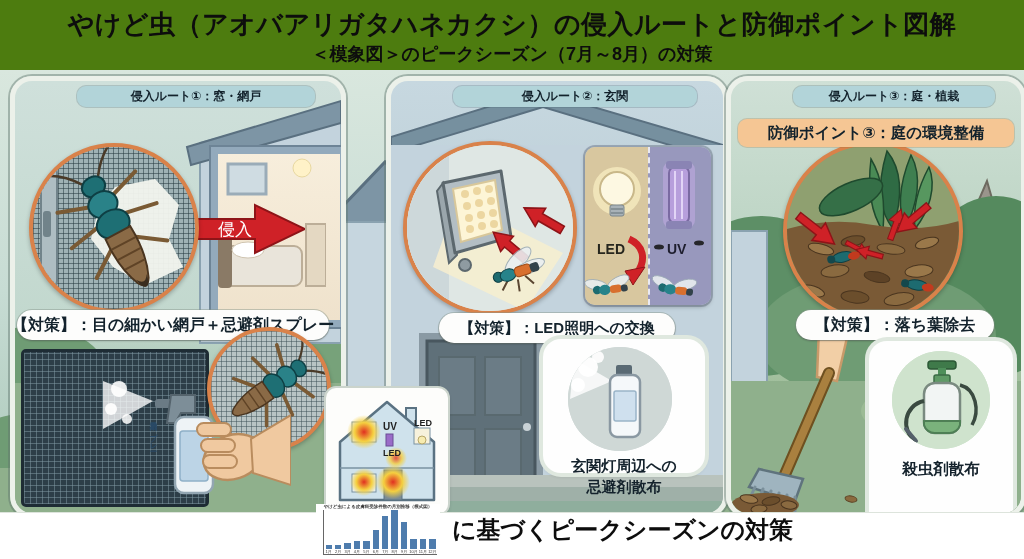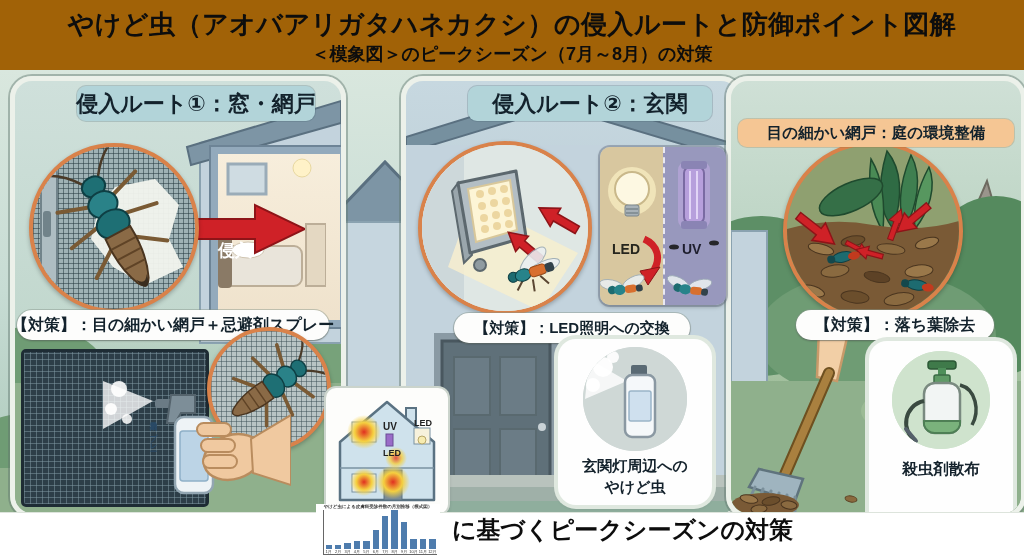--- a/index.html
+++ b/index.html
@@ -1,73 +1,73 @@
 <!DOCTYPE html>
 <html><head>
 <meta charset="utf-8">
 <style>
   html,body{margin:0;padding:0;background:#ffffff;}
-  #root{position:relative;width:1024px;height:559px;background:#a16207;overflow:hidden;
+  #root{position:relative;width:1024px;height:559px;background:#4d7c0f;overflow:hidden;
         font-family:"Liberation Sans","DejaVu Sans",sans-serif;color:#111;}
   .abs{position:absolute;}
   
   #title{top:7px;left:0;width:100%;text-align:center;font-size:26px;font-weight:bold;letter-spacing:.5px;color:#0d0d0d;}
   #subtitle{top:42px;left:0;width:100%;text-align:center;font-size:18px;font-weight:bold;color:#0d0d0d;}
   
   #scene{top:70px;left:0;width:1024px;height:442px;overflow:hidden;}
   #scene svg{display:block;}
   
   .panel{position:absolute;border:5px solid #ecf1ea;border-radius:22px;overflow:hidden;
          box-shadow:0 0 0 2px rgba(96,118,108,.45);}
   #panel1{left:10px;top:76px;width:326px;height:432px;background:linear-gradient(180deg,#cfe0db,#c2d8ce 55%,#9dbfa5 78%,#8db296 100%);}
-  #panel2{left:401px;top:76px;width:332px;height:432px;background:linear-gradient(180deg,#c7d8e0,#b6c9d2 60%,#9fb6ab 88%,#8fae9d 100%);}
+  #panel2{left:386px;top:76px;width:332px;height:432px;background:linear-gradient(180deg,#c7d8e0,#b6c9d2 60%,#9fb6ab 88%,#8fae9d 100%);}
   #panel3{left:726px;top:76px;width:290px;height:432px;background:linear-gradient(180deg,#cfe0d6,#b9d2c0 45%,#9cbb95 75%,#8fb08c 100%);}
   .panel-bg{position:absolute;left:0;top:0;width:100%;height:100%;}
   
   .pill{position:absolute;display:flex;align-items:center;justify-content:center;font-weight:bold;color:#13222c;white-space:nowrap;}
-  .route{background:#b2d4d9;border-radius:9px;font-size:22px;height:35px;left:26px;right:26px;top:5px;box-shadow:0 0 0 1px rgba(70,100,110,.25);z-index:6;margin-left:36px;}
+  .route{background:#b2d4d9;border-radius:9px;font-size:12px;height:21px;left:26px;right:26px;top:5px;box-shadow:0 0 0 1px rgba(70,100,110,.25);z-index:6;margin-left:36px;}
   .defense{background:#f5c694;border-radius:9px;font-size:15.5px;height:28px;left:7px;right:7px;top:38px;box-shadow:0 0 0 1px rgba(150,110,60,.25);z-index:6;}
   .measure{background:#fdfdfc;border-radius:16px;font-size:16px;height:30px;
            box-shadow:0 1px 2px rgba(0,0,0,.3),0 0 0 1px rgba(140,155,145,.45);z-index:4;}
   
   .inset{position:absolute;border:4px solid #d9824a;border-radius:50%;overflow:hidden;box-shadow:0 2px 4px rgba(0,0,0,.25);}
   .meshbg{background-color:#9fb2b5;
     background-image:repeating-linear-gradient(0deg,rgba(40,60,66,.55) 0 1px,transparent 1px 5px),
                      repeating-linear-gradient(90deg,rgba(40,60,66,.55) 0 1px,transparent 1px 5px);}
   .meshlight{background-color:#b8c4c4;
     background-image:repeating-linear-gradient(0deg,rgba(60,80,86,.5) 0 1px,transparent 1px 5px),
                      repeating-linear-gradient(90deg,rgba(60,80,86,.5) 0 1px,transparent 1px 5px);}
   .meshdark{background-color:#2d3e48;
     background-image:repeating-linear-gradient(0deg,rgba(130,155,165,.5) 0 1px,transparent 1px 6px),
                      repeating-linear-gradient(90deg,rgba(130,155,165,.5) 0 1px,transparent 1px 6px);
     border:3px solid #1e2c34;border-radius:5px;}
   
   #p1-window{left:196px;top:66px;width:122px;height:166px;border:7px solid #93aabc;
              background:linear-gradient(180deg,#f7eedc,#efe2cc);z-index:2;box-shadow:0 0 0 2px #6d8496;}
   #p1-arrow{left:178px;top:122px;width:112px;height:52px;z-index:3;}
-  #p1-arrow-label{left:14px;top:15px;width:56px;text-align:center;font-size:17px;font-weight:bold;color:#fff;z-index:2;margin-top:21px;}
+  #p1-arrow-label{left:14px;top:15px;width:56px;text-align:center;font-size:17px;font-weight:normal;color:#fff;z-index:2;}
   #p1-circle{left:14px;top:62px;width:162px;height:162px;z-index:3;}
   #p1-measure{left:2px;top:229px;width:312px;z-index:4;}
   #p1-mesh{left:6px;top:268px;width:182px;height:152px;z-index:2;}
   #p1-smallcircle{left:192px;top:246px;width:116px;height:116px;z-index:5;}
   #p1-handgroup{left:86px;top:284px;width:190px;height:146px;z-index:6;}
   #p1-bottle-label{left:129px;top:334px;width:14px;height:58px;writing-mode:vertical-rl;font-size:7.5px;font-weight:bold;
                    color:#2a4a66;z-index:7;letter-spacing:1px;}
   
   #p2-circle{left:12px;top:60px;width:166px;height:166px;z-index:3;background:#dfe7e4;}
   #p2-ledcard{left:194px;top:66px;width:126px;height:158px;border-radius:10px;overflow:hidden;z-index:3;
               box-shadow:0 0 0 2px rgba(90,100,120,.4),0 2px 4px rgba(0,0,0,.25);}
   .led-half{position:absolute;left:0;top:0;width:50%;height:100%;background:#d8c79f;}
   .uv-half{position:absolute;right:0;top:0;width:50%;height:100%;background:#9898bd;border-left:2px dashed #e9e9f2;box-sizing:border-box;}
   .bulb-label{position:absolute;font-size:14px;font-weight:bold;color:#26261e;z-index:3;}
   #p2-led-label{left:12px;top:94px;}
   #p2-uv-label{left:82px;top:94px;color:#1e1e2e;}
   #p2-measure{left:48px;top:232px;width:236px;font-size:15px;z-index:4;}
-  #p2-spraycard{left:152px;top:258px;width:154px;height:166px;background:#fefefe;border-radius:18px;z-index:5;
-                box-shadow:0 0 0 4px #dfe8df,0 2px 4px rgba(0,0,0,.3);}
+  #p2-spraycard{left:152px;top:258px;width:154px;height:134px;background:#fefefe;border-radius:18px;z-index:5;
+                box-shadow:0 0 0 4px #dfe8df,0 2px 4px rgba(0,0,0,.3);padding-left:8px;}
   #p2-spraycircle{position:absolute;left:25px;top:8px;width:104px;height:104px;border-radius:50%;background:#cfd8d6;overflow:hidden;}
   .spray-label{position:absolute;left:0;width:100%;text-align:center;font-size:15px;font-weight:bold;color:#14222c;line-height:21px;}
   #p2-spray1{top:116px;} #p2-spray2{top:137px;}
   
   #heatcard{left:326px;top:388px;width:122px;height:126px;background:#fdfdfb;border-radius:10px;z-index:7;
             box-shadow:0 0 0 2px #cbd4cc,0 2px 4px rgba(0,0,0,.3);}
   
   #p3-circle{left:52px;top:60px;width:172px;height:172px;z-index:3;background:#8fa070;}
   #p3-measure{left:65px;top:229px;width:198px;z-index:4;}
   #p3-rake{left:0px;top:248px;width:182px;height:184px;z-index:3;}
@@ -310,21 +310,21 @@
           <polygon points="44,34 6,12 2,52" fill="rgba(255,255,255,0.8)"></polygon>
           <circle cx="20" cy="20" r="10" fill="rgba(255,255,255,0.95)"></circle>
           <circle cx="10" cy="38" r="7" fill="rgba(255,255,255,0.95)"></circle>
           <circle cx="30" cy="10" r="6" fill="rgba(255,255,255,0.9)"></circle>
           <rect x="48" y="18" width="16" height="12" fill="#5a6a74" rx="2"></rect>
           <rect x="42" y="28" width="30" height="62" rx="7" fill="#f5f8fa" stroke="#8a98a2" stroke-width="2.5"></rect>
           <rect x="46" y="44" width="22" height="30" rx="2" fill="#cfe0ee" stroke="#9ab4c8" stroke-width="1.5"></rect>
         </svg>
       </div>
       <div class="spray-label" id="p2-spray1">玄関灯周辺への</div>
-      <div class="spray-label" id="p2-spray2">やけど虫</div>
+      <div class="spray-label" id="p2-spray2">忌避剤散布</div>
     </div>
   </div>
 
   <div class="abs" id="heatcard">
     <svg width="122" height="126" viewBox="0 0 122 126">
       <defs>
         <radialGradient id="hot">
             <stop offset="0" stop-color="#e03020"></stop>
             <stop offset="0.55" stop-color="#f5d040"></stop>
             <stop offset="1" stop-color="#f5d040" stop-opacity="0"></stop>
@@ -357,21 +357,22 @@
       <ellipse cx="145" cy="255" rx="120" ry="65" fill="#6f9c74"></ellipse>
       <rect x="0" y="150" width="36" height="175" fill="#c3d3dd" stroke="#8aa2b0" stroke-width="2"></rect>
       <rect x="0" y="300" width="290" height="132" fill="#8fb08c"></rect>
       <ellipse cx="200" cy="330" rx="70" ry="28" fill="#9cbb95"></ellipse>
       <g fill="#8a6a3e" stroke="#5e4426" stroke-width="1">
         <ellipse cx="150" cy="400" rx="7" ry="3" transform="rotate(20 150 400)"></ellipse>
         <ellipse cx="180" cy="415" rx="6" ry="3" transform="rotate(-15 180 415)"></ellipse>
         <ellipse cx="120" cy="418" rx="6" ry="3" transform="rotate(10 120 418)"></ellipse>
       </g>
     </svg>
-    <div class="pill defense">目の細かい網戸：庭の環境整備</div>
+    <div class="pill route">侵入ルート③：庭・植栽</div>
+    <div class="pill defense">防御ポイント③：庭の環境整備</div>
 
     <div class="inset abs" id="p3-circle">
       <svg width="172" height="172" viewBox="0 0 172 172">
         <rect width="172" height="172" fill="#8fa070"></rect>
         <g fill="#2f6b44" stroke="#1f4a2e" stroke-width="1.5">
           <path d="M100,6 C88,46 94,68 106,84 C114,58 118,28 100,6 Z"></path>
           <path d="M124,10 C110,44 112,66 118,84 C130,60 136,32 124,10 Z" fill="#3f7f50"></path>
           <path d="M142,22 C128,48 126,68 128,84 C142,66 150,42 142,22 Z" fill="#57975f"></path>
           <path d="M84,14 C80,46 84,68 96,86 C98,58 96,34 84,14 Z" fill="#4a8a55"></path>
           <ellipse cx="64" cy="52" rx="34" ry="14" transform="rotate(-24 64 52)" fill="#356f47"></ellipse>

